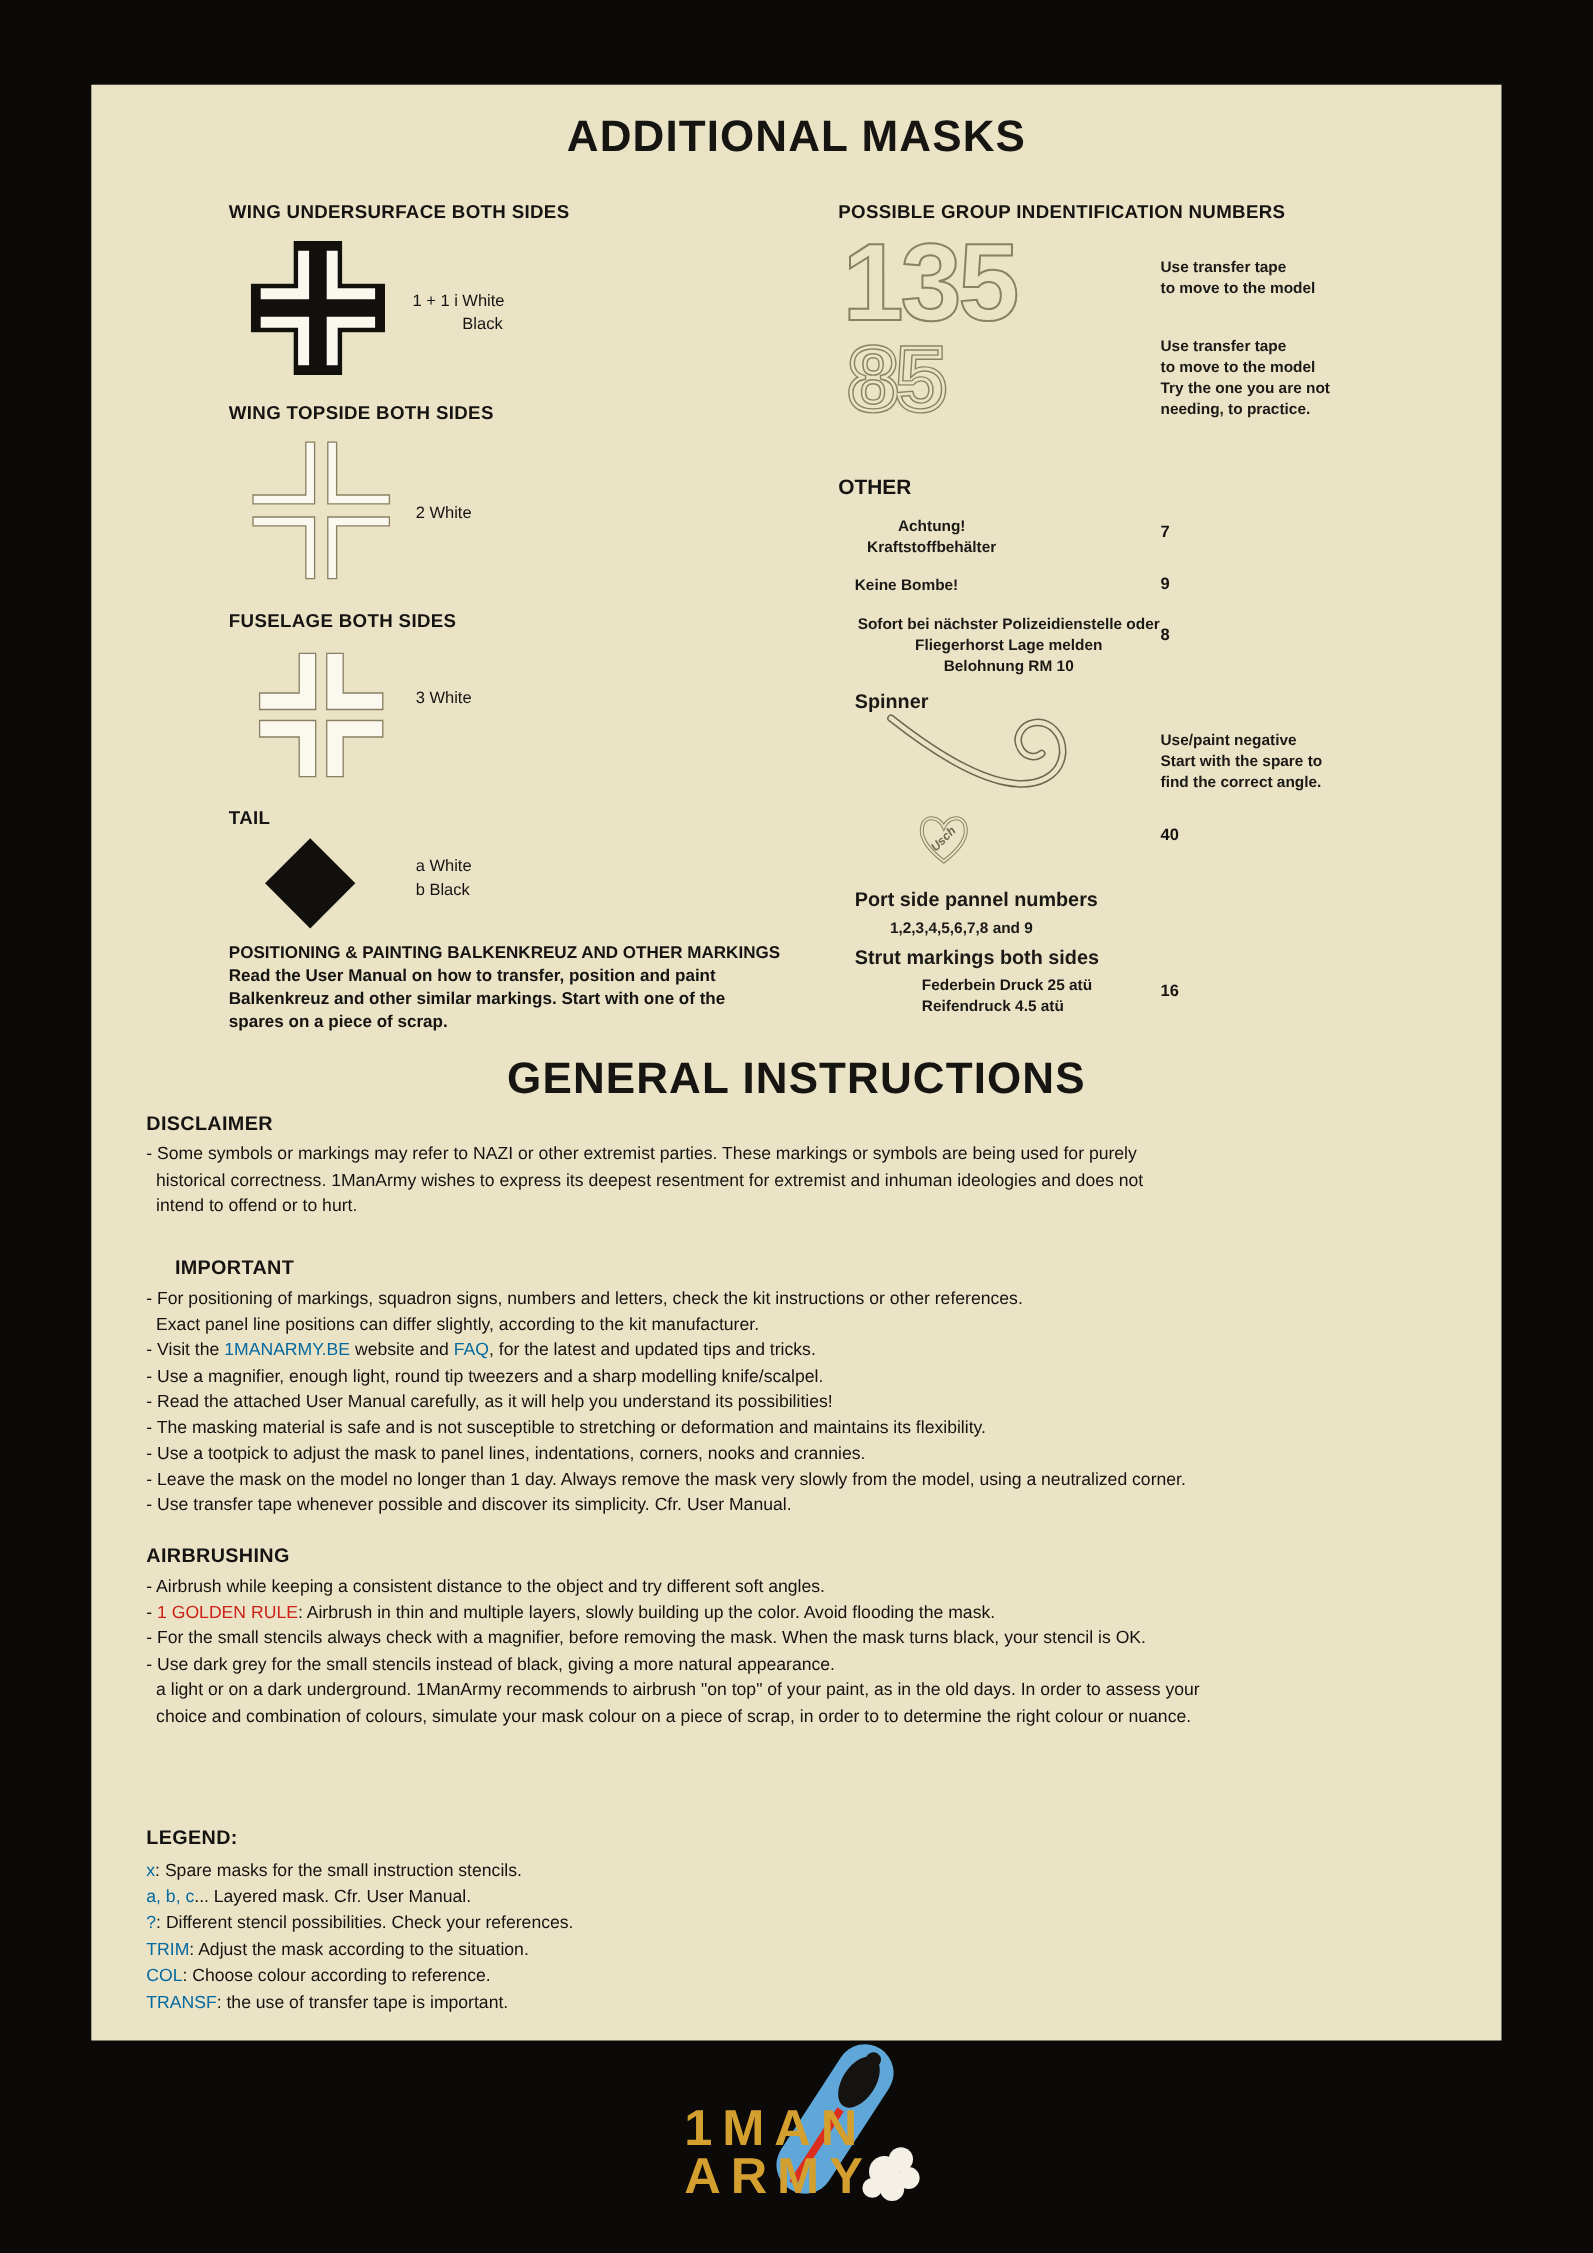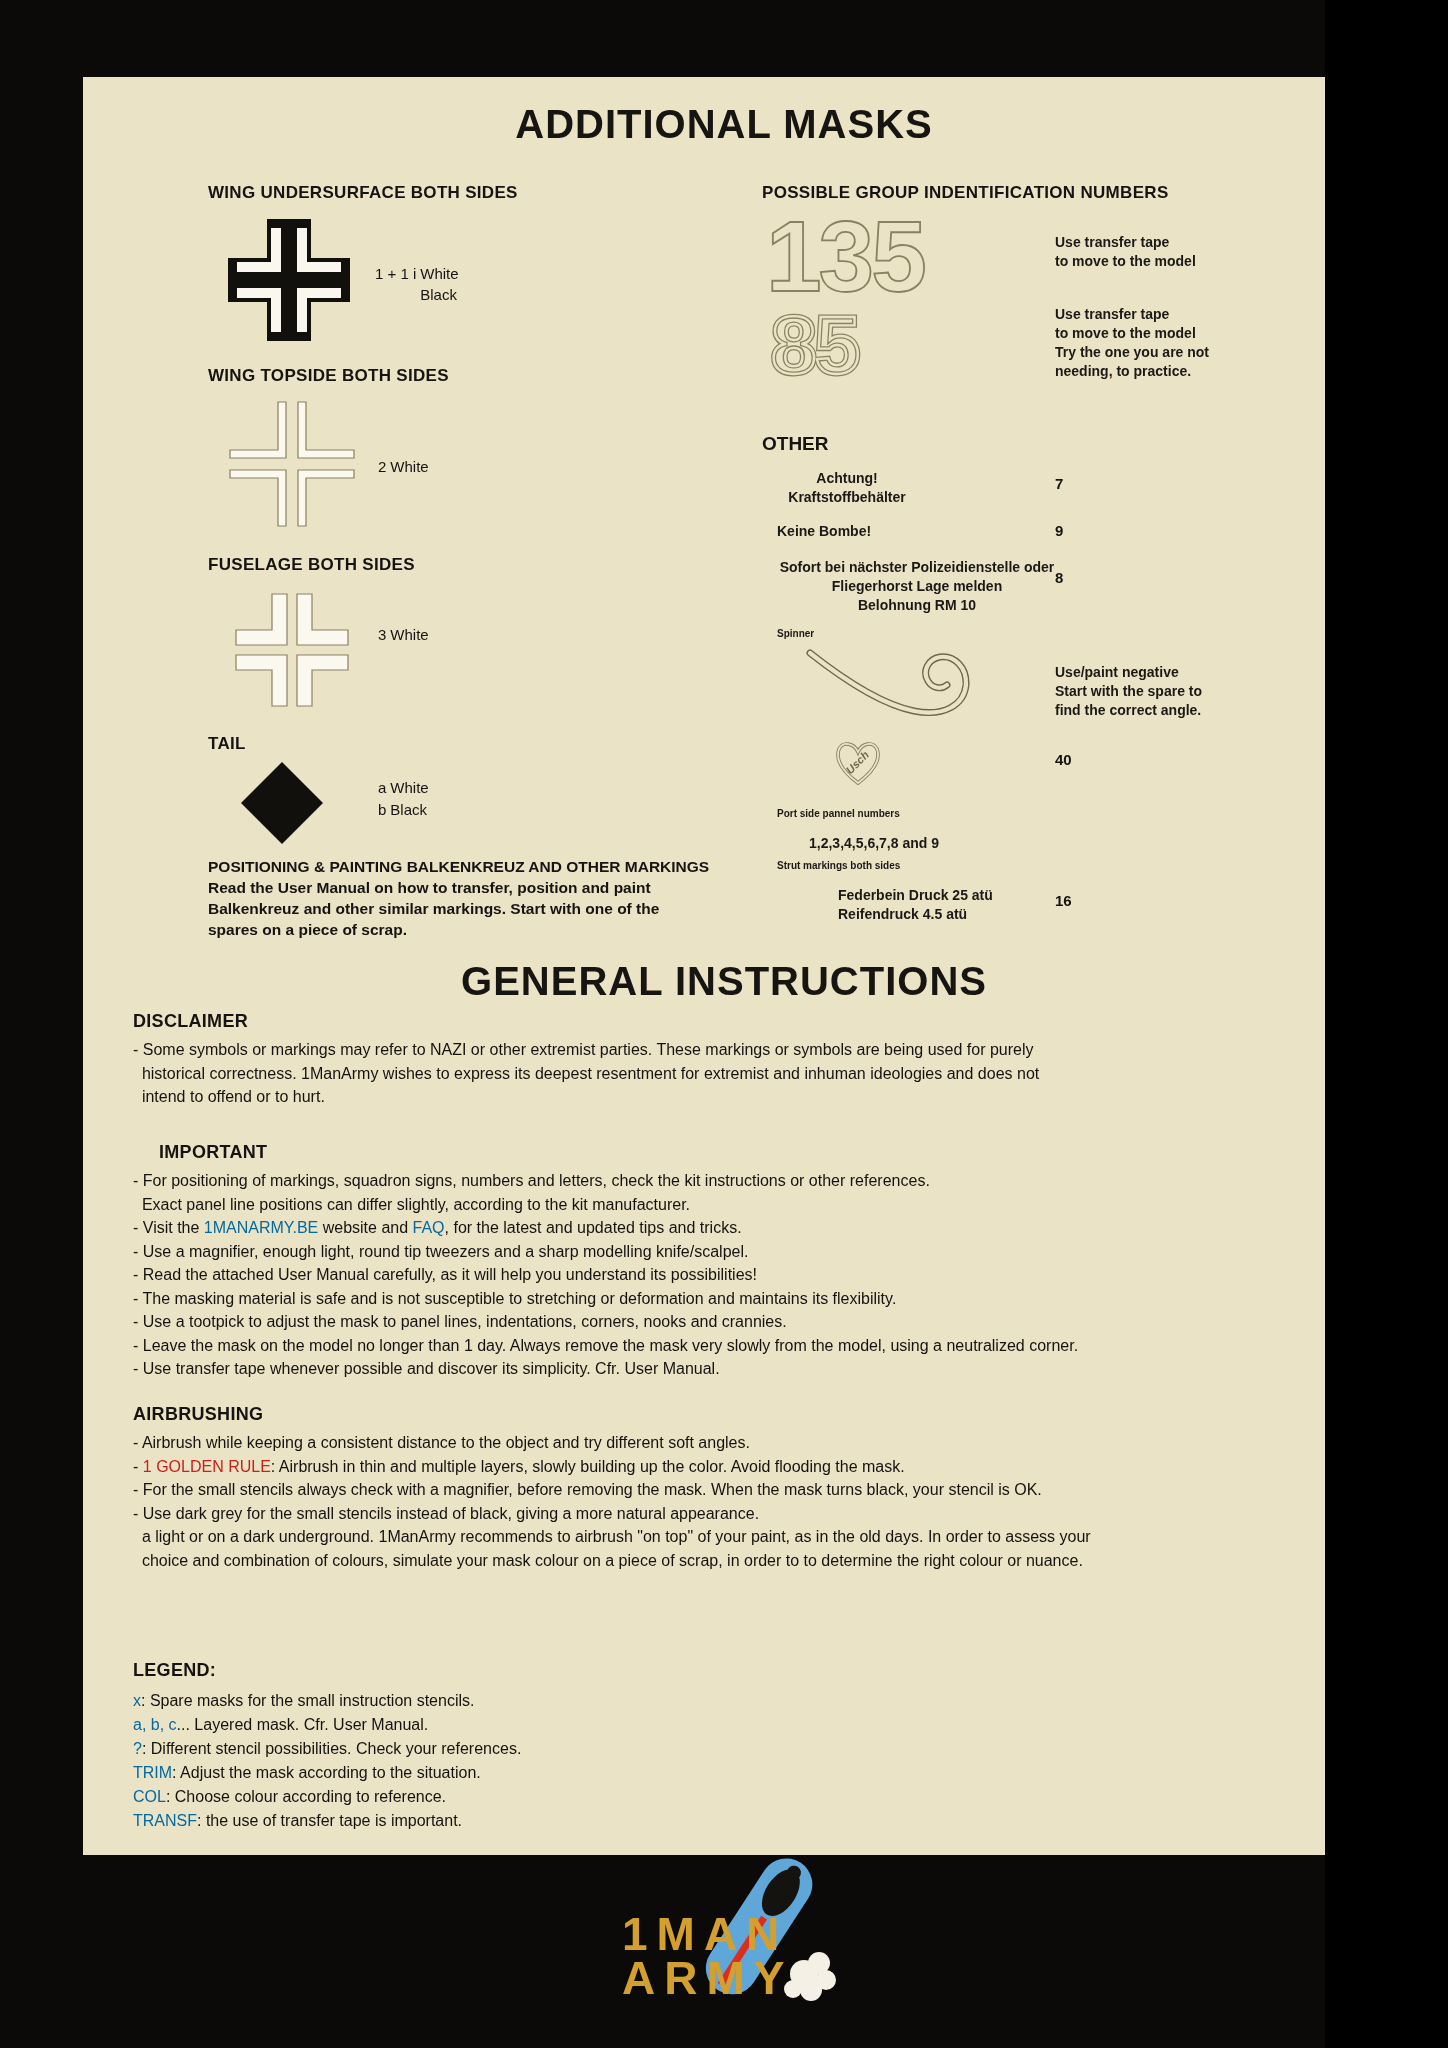--- a/index.html
+++ b/index.html
@@ -1,25 +1,25 @@
 <!DOCTYPE html>
 <html><head>
 <meta charset="utf-8">
 <style>
   html,body{margin:0;padding:0;background:#000;}
-  .page{position:relative;width:1325px;height:2048px;background:#0b0a08;overflow:hidden;
+  .page{position:relative;width:1448px;height:2048px;background:#0b0a08;overflow:hidden;
         font-family:"Liberation Sans",sans-serif;color:#161412;}
   .panel{position:absolute;left:83px;top:77px;width:1282px;height:1778px;background:#ebe3c6;}
   .abs{position:absolute;}
   .title{width:100%;text-align:center;font-size:40px;font-weight:700;letter-spacing:1px;color:#171512;}
   .h-sec{font-size:17px;font-weight:700;letter-spacing:.3px;}
   .h-other{font-size:19px;font-weight:700;}
   .lbl-row{display:flex;gap:4px;font-size:15px;}
   .rtext{font-size:14px;font-weight:700;line-height:19px;color:#1b1916;}
-  .rhead{font-size:10px;font-weight:700;color:#1b1916;}
+  .rhead{font-size:18px;font-weight:700;color:#1b1916;}
   .num{font-size:15px;font-weight:700;}
   .gi-h{font-size:18px;font-weight:700;letter-spacing:.3px;}
   .gi-line{font-size:16px;line-height:23.5px;white-space:pre;color:#151310;}
   .gi-bold{font-size:15.5px;font-weight:700;line-height:21px;white-space:pre;}
   .blue{color:#0369a1;}
   .red{color:#cc2018;}
   .diamond{width:58px;height:58px;background:#12100d;transform:rotate(45deg);transform-origin:center;}
   svg text{font-family:"Liberation Sans",sans-serif;}
 </style>
 </head>

